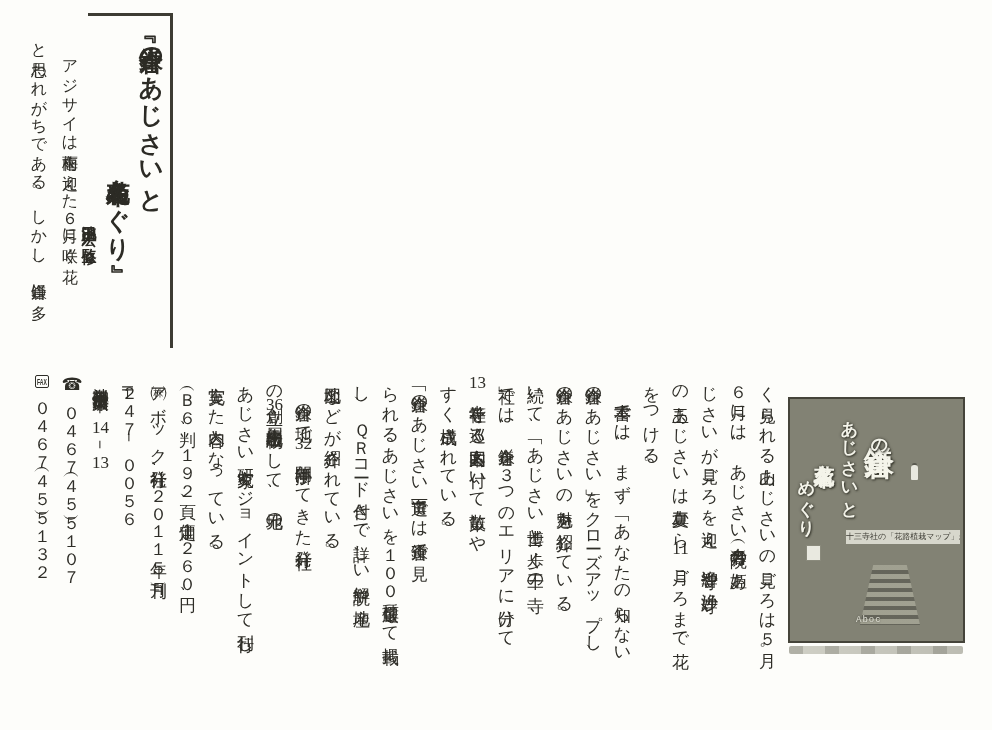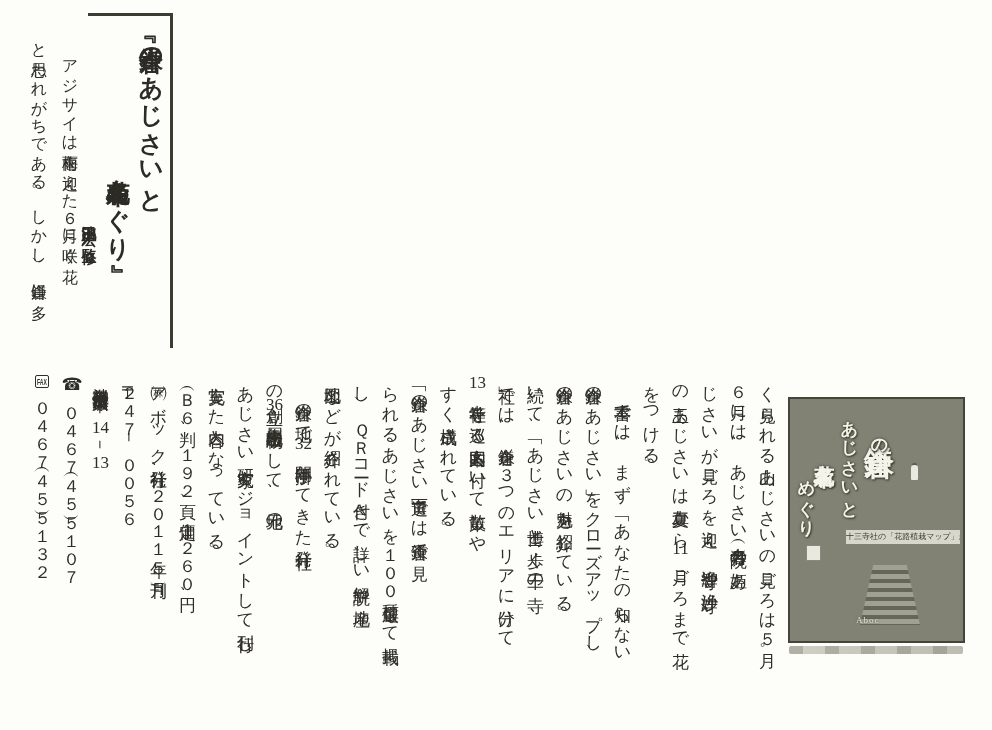--- a/index.html
+++ b/index.html
@@ -87,21 +87,21 @@
     font-family:"Liberation Sans", sans-serif;
     font-size:8px; line-height:14px; color:#3c3b33; text-align:center;
     white-space:nowrap; overflow:hidden; letter-spacing:0;
   }
   .mini-label{
     position:absolute; left:16px; top:146px; width:13px; height:14px;
     background:#e9e9e0; border:1px solid #8a8a7c;
   }
   .aboc{
     position:absolute; left:66px; top:216px;
-    font-family:Liberation Serif, serif;
+    font-family:Liberation Mono, monospace;
     font-size:9px; color:#e3e3d8; letter-spacing:1px;
     text-shadow:0 0 2px #4a4a40;
   }
   .cover-shadow{
     position:absolute; left:789px; top:646px; width:174px; height:8px;
     background:
       repeating-linear-gradient(90deg, rgba(95,95,85,.28) 0 14px, rgba(0,0,0,0) 14px 36px),
       linear-gradient(90deg, #d0d0c6, #bcbcb2);
     border-radius:2px;
   }

